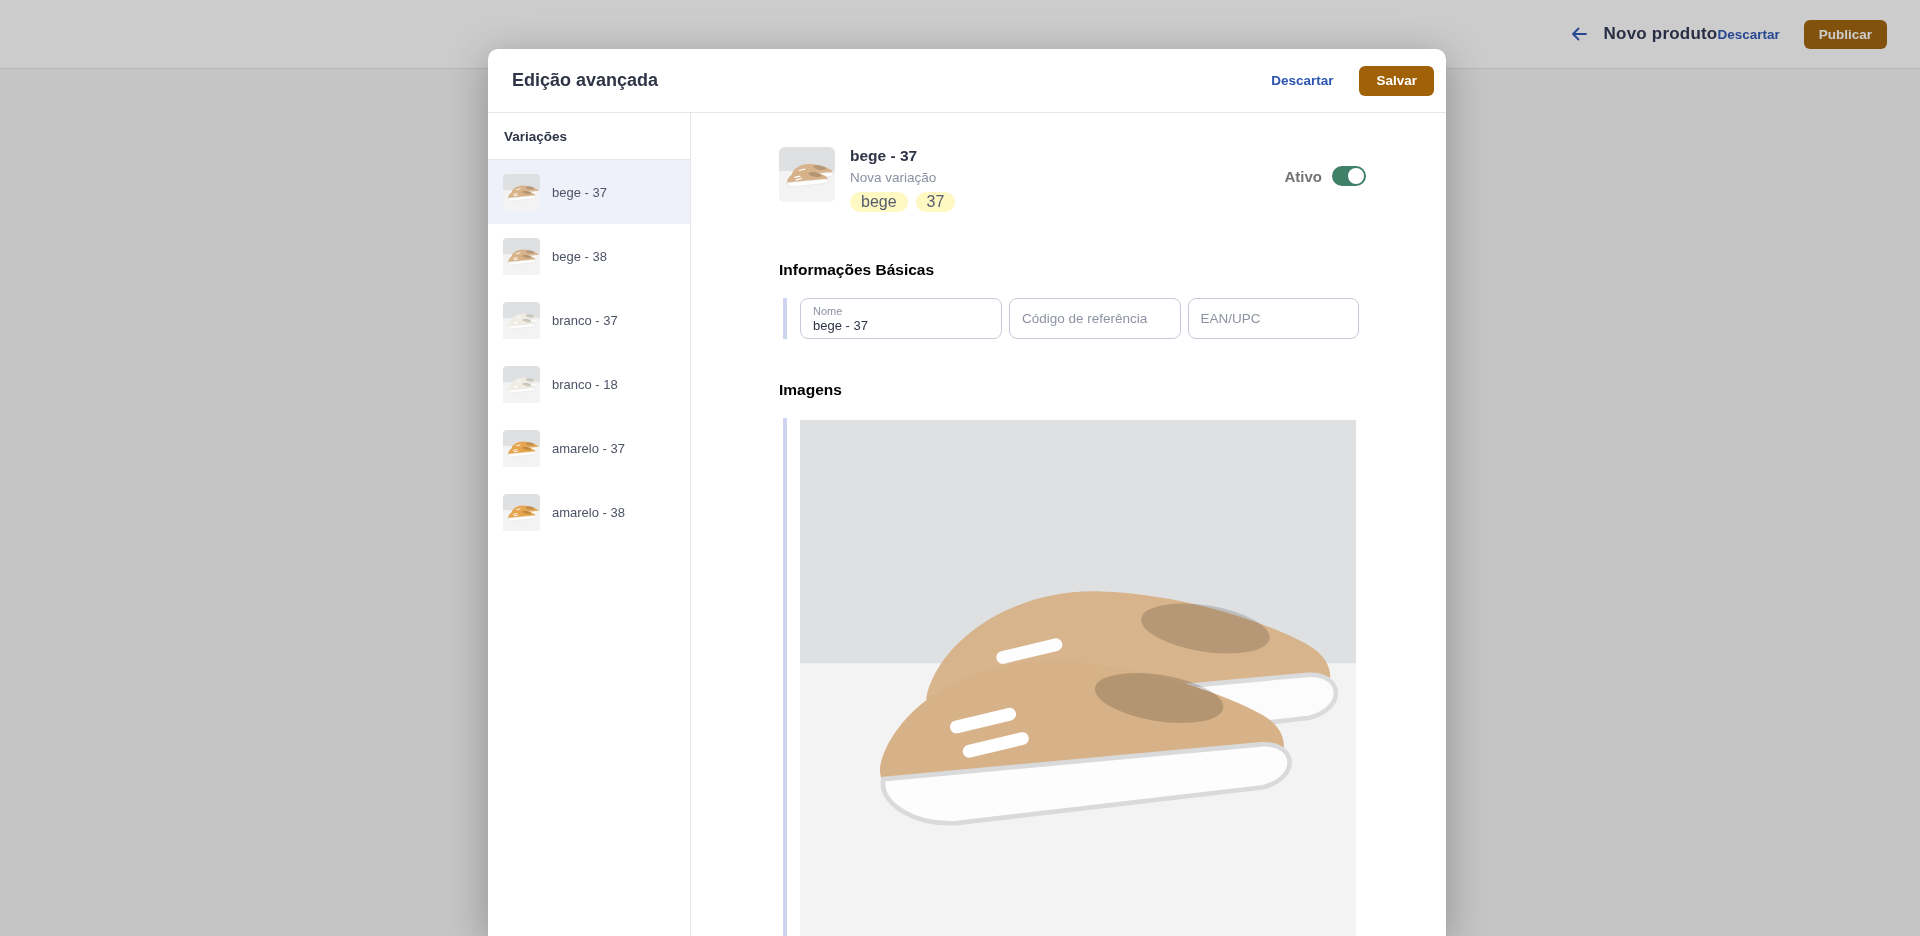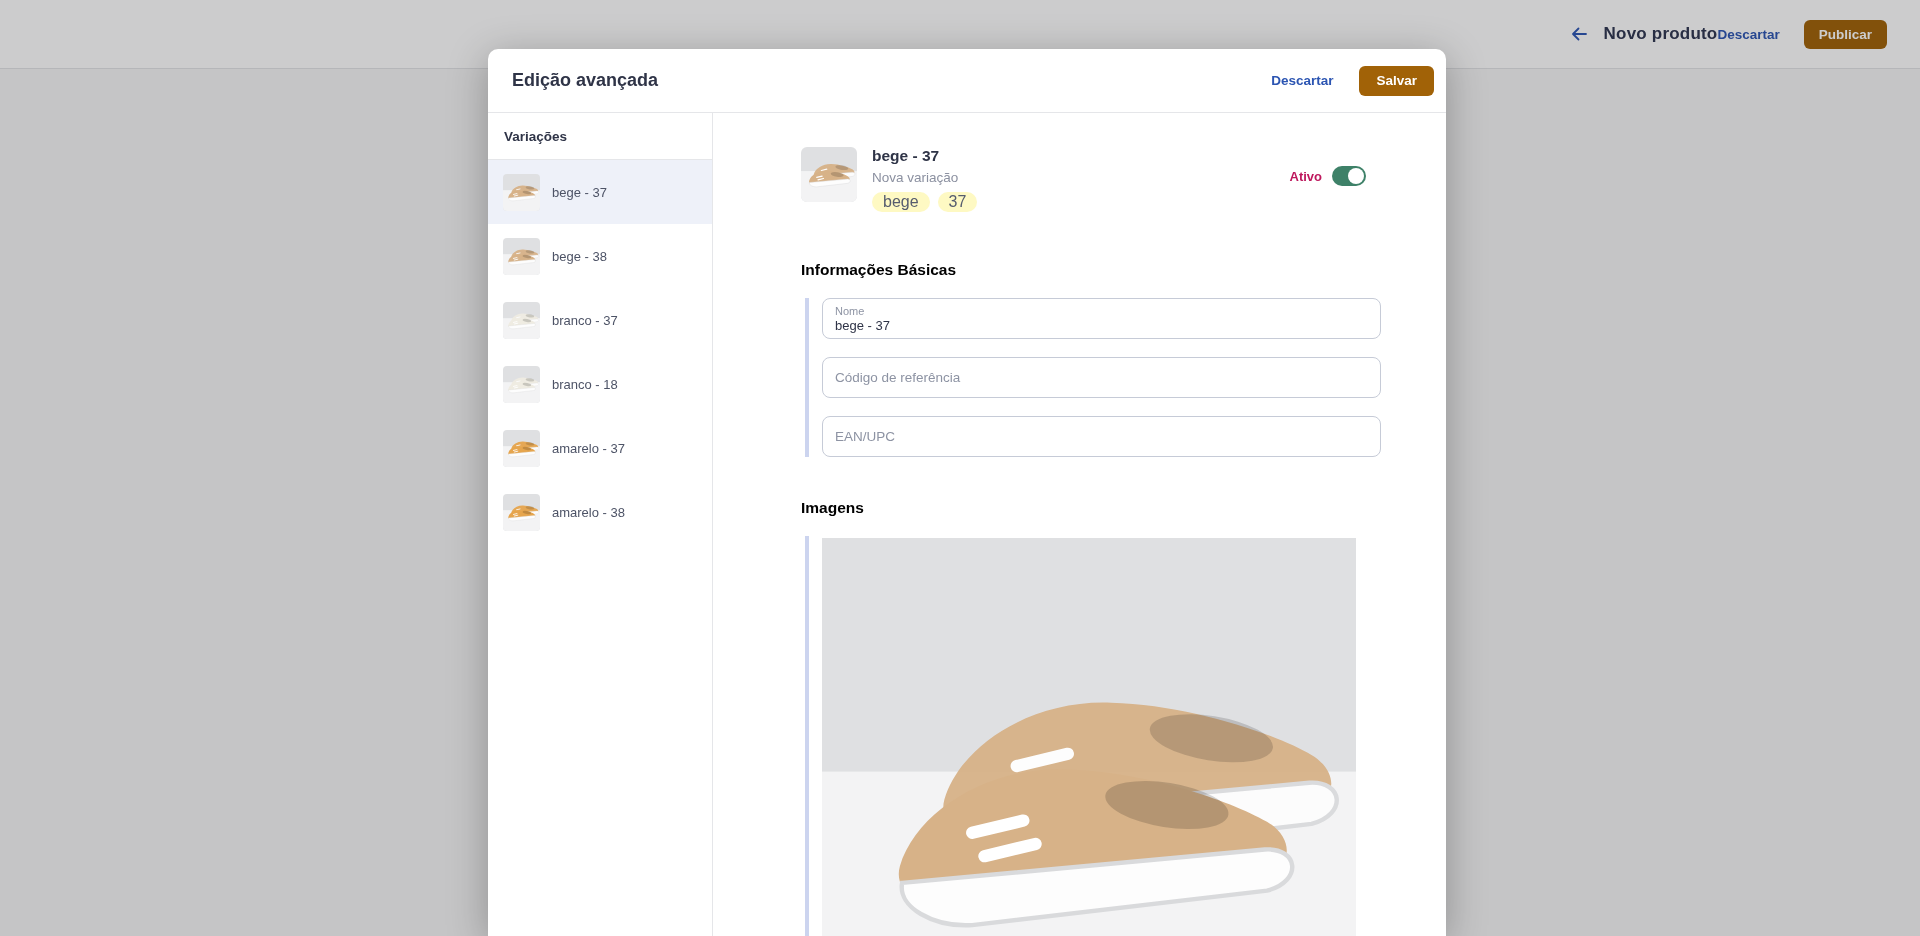--- a/index.html
+++ b/index.html
@@ -28,21 +28,21 @@
   .modal-header { flex:none; height:64px; display:flex; align-items:center;
                   justify-content:space-between; padding:0 12px 0 24px;
                   border-bottom:1px solid #e5e6e9; }
   .modal-title { font-size:18px; font-weight:600; color:#2f3447; }
   .modal-header-actions { display:flex; align-items:center; gap:26px; }
   .modal-header-actions .primary-btn { height:30px; padding:0 17px; }
 
   .modal-body { flex:1; min-height:0; display:flex; }
 
   
-  .sidebar { flex:none; width:225px; border-right:1px solid #e5e6e9; }
+  .sidebar { flex:none; width:203px; border-right:1px solid #e5e6e9; }
   .sidebar-title { height:47px; display:flex; align-items:center; padding:0 16px;
                    font-size:13.5px; font-weight:600; color:#2f3447;
                    border-bottom:1px solid #e5e6e9; }
   .variant-item { height:64px; display:flex; align-items:center; gap:12px;
                   padding:0 15px; cursor:pointer; }
   .variant-item.selected { background:#eef1f9; }
   .vi-thumb { flex:none; width:37px; height:37px; border-radius:4px; overflow:hidden; }
   .vi-label { font-size:13px; color:#4d5366; }
 
   .shoe-pic svg { display:block; width:100%; height:100%; }
@@ -51,31 +51,31 @@
   .main { flex:1; min-width:0; padding:34px 90px 0 88px; overflow:hidden; }
 
   .variant-header { position:relative; display:flex; gap:15px; margin-bottom:49px; }
   .vh-thumb { flex:none; width:56px; height:55px; border-radius:6px; overflow:hidden; }
   .vh-name { font-size:15.5px; font-weight:700; color:#2f3447; margin-bottom:5px; }
   .vh-sub  { font-size:13.5px; color:#8b90a0; margin-bottom:7px; }
   .chips { display:flex; gap:8px; }
   .chip { background:#fef9c3; border-radius:10px; height:20px; padding:0 11px;
           display:flex; align-items:center; font-size:16px; color:#565c6e; }
   .vh-right { position:absolute; right:-10px; top:19px; display:flex; align-items:center; gap:10px; }
-  .status-label { font-size:13px; font-weight:600; color:#be185d; }
+  .status-label { font-size:15px; font-weight:600; color:#737373; }
   .toggle { position:relative; width:34px; height:20px; border-radius:10px;
             background:#3e8168; cursor:pointer; border:none; }
   .toggle::after { content:''; position:absolute; top:2px; right:2px; width:16px; height:16px;
                    border-radius:50%; background:#ffffff; }
 
   .section-title { font-size:15.5px; font-weight:600; color:#000000; }
 
   .group { border-left:4px solid #ccd4ef; padding-left:13px; margin-left:4px; }
 
-  .fields-stack { display:flex; flex-direction:column; gap:18px; width:559px; }
+  .fields-stack { display:flex; gap:7px; width:559px; }
   .field { height:41px; border:1px solid #c6cbd7; border-radius:8px; background:#fff;
            padding:5px 12px; display:flex; flex-direction:column; justify-content:center; }
   .field-label { font-size:11px; color:#8d93a3; line-height:13px; }
   .field-input { border:none; outline:none; font-family:inherit; font-size:13px;
                  color:#2f3447; padding:0; background:transparent; }
   .text-field { height:41px; width:100%; border:1px solid #c6cbd7; border-radius:8px;
                 padding:0 12px; font-family:inherit; font-size:13.5px; color:#2f3447;
                 outline:none; background:#fff; }
   .text-field::placeholder { color:#8d93a3; opacity:1; }
 

